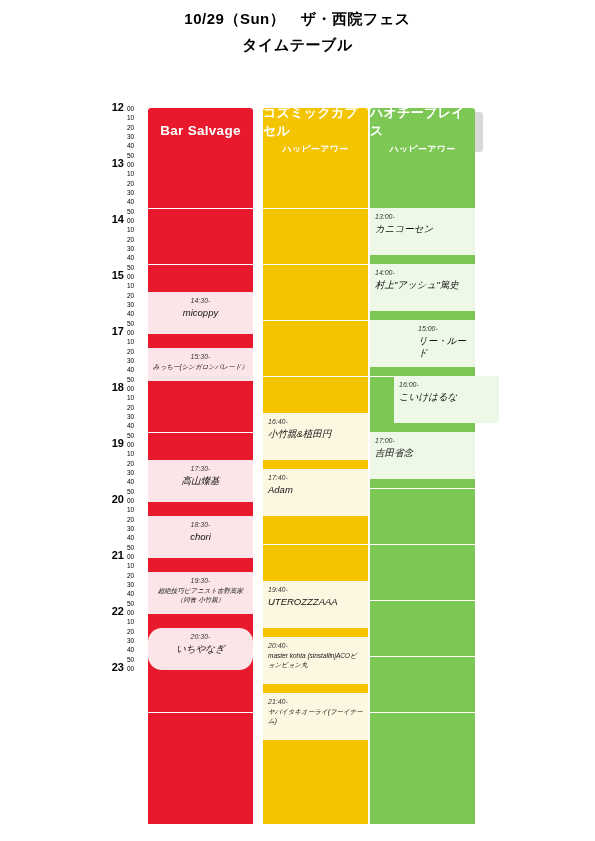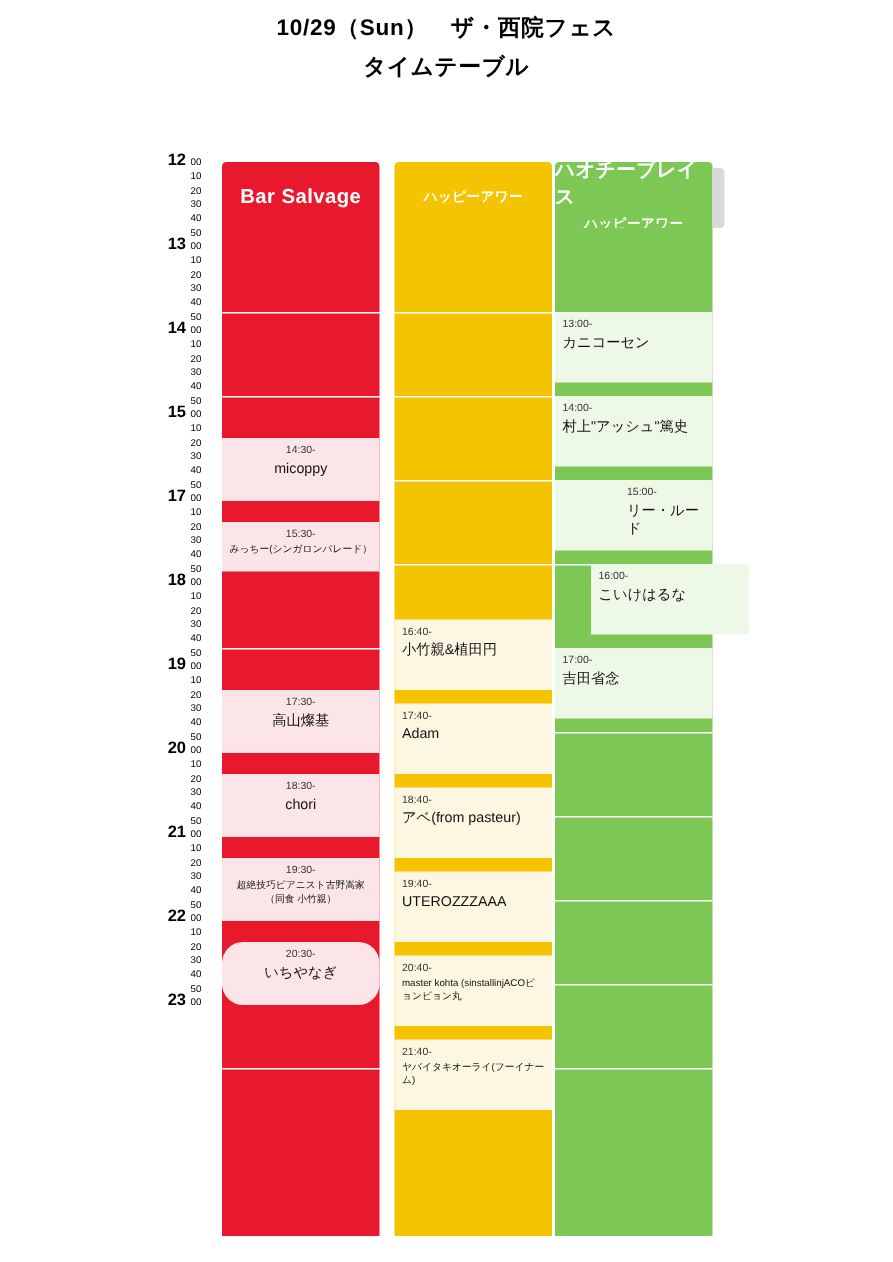--- a/index.html
+++ b/index.html
@@ -59,20 +59,21 @@
   .col-head .h2{font-size:9px;font-weight:bold;margin-top:3px;letter-spacing:0.3px;}
   .col-head.bar .h1{font-size:13.5px;}
   .col-body{
     position:relative;height:672px;
   }
   .slot{
     position:absolute;left:0;width:105px;
     box-sizing:border-box;
     padding:4px 5px 2px 5px;
     overflow:hidden;
+    font-style:italic;
   }
   .slot .t{display:block;font-size:7px;color:#333;line-height:9px;}
   .slot .n{display:block;font-size:9.5px;color:#111;line-height:12px;margin-top:2px;}
   .slot.small .n{font-size:6.5px;line-height:8.5px;}
 
   .sep{
     position:absolute;left:0;width:105px;height:1px;background:#ffffff;
   }
 
   
@@ -258,20 +259,21 @@
               <span class="n">超絶技巧ピアニスト古野嵩家（同食 小竹親）</span>
             </div>
             <div class="slot" style="top: 476px; height: 42px; border-radius: 14px;">
               <span class="t">20:30-</span>
               <span class="n">いちやなぎ</span>
             </div>
           </div>
         </div>
         <div class="col c-cos" style="left: 163px;">
           <div class="col-head">
+            <div class="h1">コズミックカプセル</div>
             <div class="h2">ハッピーアワー</div>
           </div>
           <div class="col-body">
             <div class="sep" style="top: 56px;"></div>
             <div class="sep" style="top: 112px;"></div>
             <div class="sep" style="top: 168px;"></div>
             <div class="sep" style="top: 224px;"></div>
             <div class="sep" style="top: 280px;"></div>
             <div class="sep" style="top: 336px;"></div>
             <div class="sep" style="top: 392px;"></div>
@@ -279,24 +281,20 @@
             <div class="sep" style="top: 504px;"></div>
             <div class="sep" style="top: 560px;"></div>
             <div class="slot" style="top: 261.333px; height: 46.6667px;">
               <span class="t">16:40-</span>
               <span class="n">小竹親&amp;植田円</span>
             </div>
             <div class="slot" style="top: 317.333px; height: 46.6667px;">
               <span class="t">17:40-</span>
               <span class="n">Adam</span>
             </div>
-            <div class="slot" style="top: 373.333px; height: 46.6667px;">
-              <span class="t">18:40-</span>
-              <span class="n">アベ(from pasteur)</span>
-            </div>
             <div class="slot" style="top: 429.333px; height: 46.6667px;">
               <span class="t">19:40-</span>
               <span class="n">UTEROZZZAAA</span>
             </div>
             <div class="slot small" style="top: 485.333px; height: 46.6667px;">
               <span class="t">20:40-</span>
               <span class="n">master kohta (sinstallinjACOビョンビョン丸</span>
             </div>
             <div class="slot small" style="top: 541.333px; height: 46.6667px;">
               <span class="t">21:40-</span>

